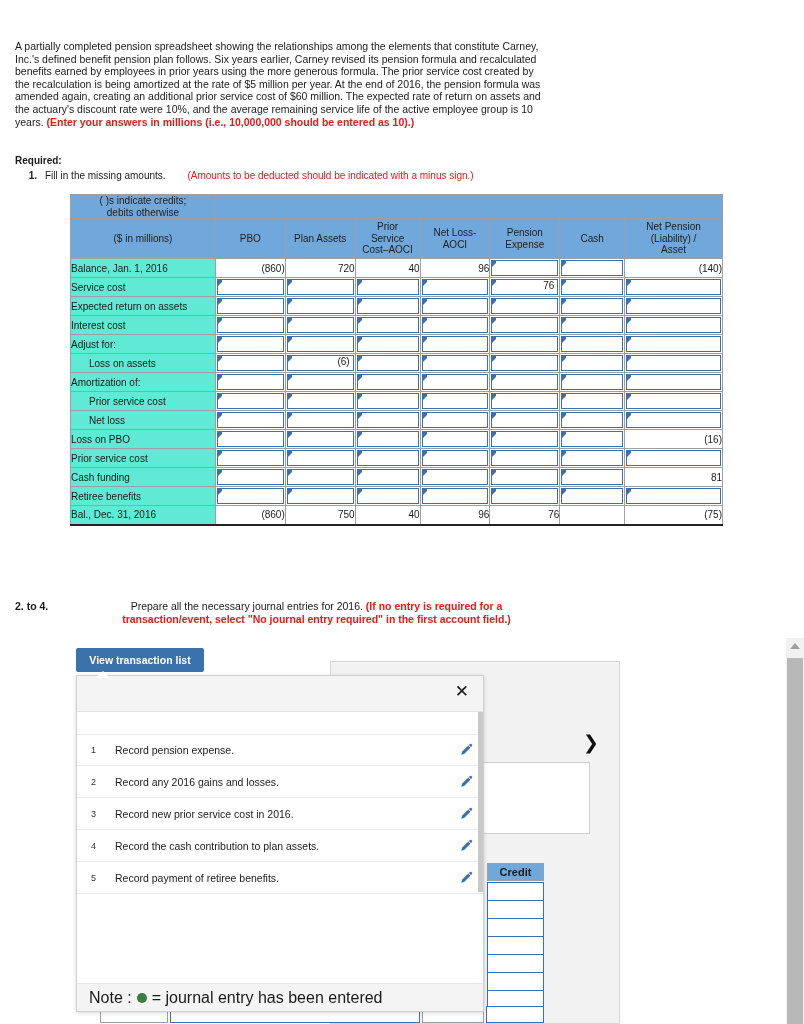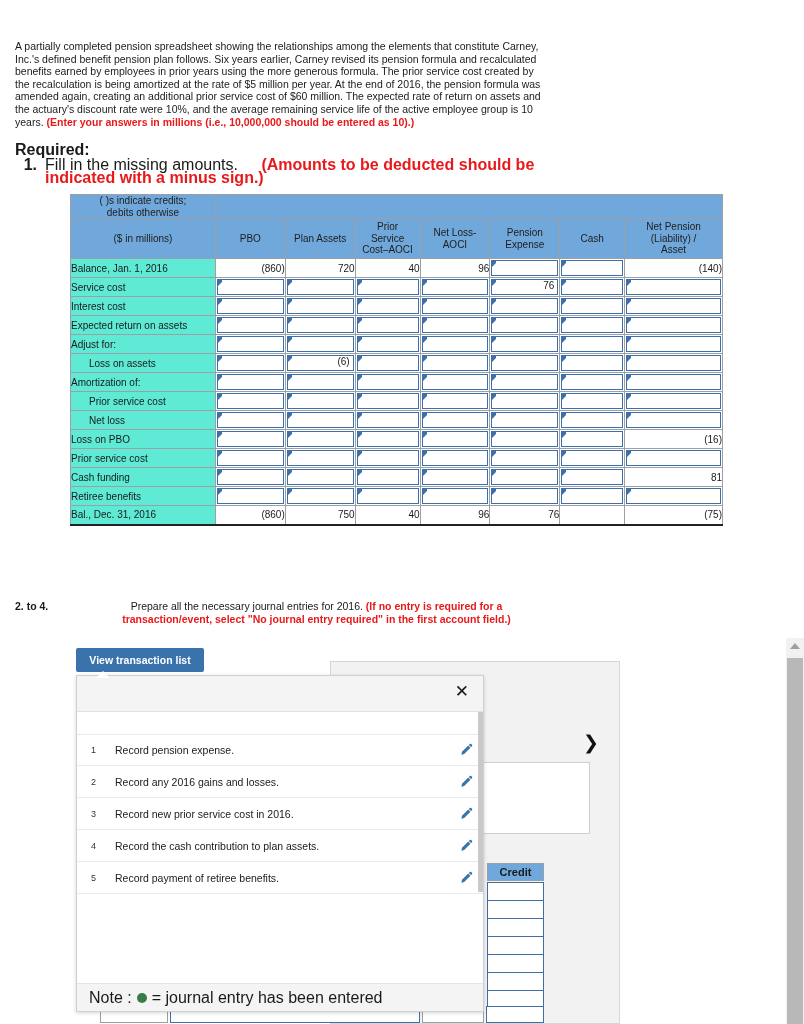--- a/index.html
+++ b/index.html
@@ -13,28 +13,28 @@
   .page { position: relative; width: 804px; height: 768px; }
 
   
   .intro {
     position: absolute; left: 15px; top: 40px; width: 530px;
     font-size: 10.5px; line-height: 12.6px; color: #1a1a1a;
   }
   .intro .red { color: #e8191b; font-weight: bold; }
 
   .required-block {
-    position: absolute; left: 15px; top: 143px; width: 540px;
-    font-size: 16px; line-height: 13px; color: #1a1a1a;
+    position: absolute; left: 15px; top: 154px; width: 540px;
+    font-size: 10px; line-height: 13px; color: #1a1a1a;
   }
   .required-block .req-title { font-weight: bold; }
   .req-row { display: flex; margin-top: 2px; }
   .req-num { width: 30px; text-align: right; padding-right: 8px; font-weight: bold; }
   .req-text { flex: 1; }
-  .req-text .red { color: #e8191b; font-weight: bold; padding-left: 19px; }
+  .req-text .red { color: #e8191b; font-weight: normal; padding-left: 19px; }
 
   
   .sheet {
     position: absolute; left: 70px; top: 194px;
     width: 653px;
     border-collapse: collapse;
     font-size: 10px; color: #1a1a1a;
   }
   .sheet td, .sheet th {
     border: 1px solid #9aa0a6;
@@ -333,59 +333,59 @@
             <div class="flag"></div>
             <div class="val"></div>
           </td>
           <td class="inputcell">
             <div class="box"></div>
             <div class="flag"></div>
             <div class="val"></div>
           </td>
         </tr>
         <tr>
+          <td class="rowlabel">Expected return on assets</td>
+          <td class="inputcell">
+            <div class="box"></div>
+            <div class="flag"></div>
+            <div class="val"></div>
+          </td>
+          <td class="inputcell">
+            <div class="box"></div>
+            <div class="flag"></div>
+            <div class="val"></div>
+          </td>
+          <td class="inputcell">
+            <div class="box"></div>
+            <div class="flag"></div>
+            <div class="val"></div>
+          </td>
+          <td class="inputcell">
+            <div class="box"></div>
+            <div class="flag"></div>
+            <div class="val"></div>
+          </td>
+          <td class="inputcell">
+            <div class="box"></div>
+            <div class="flag"></div>
+            <div class="val"></div>
+          </td>
+          <td class="inputcell">
+            <div class="box"></div>
+            <div class="flag"></div>
+            <div class="val"></div>
+          </td>
+          <td class="inputcell">
+            <div class="box"></div>
+            <div class="flag"></div>
+            <div class="val"></div>
+          </td>
+        </tr>
+        <tr>
           <td class="rowlabel">Interest cost</td>
-          <td class="inputcell">
-            <div class="box"></div>
-            <div class="flag"></div>
-            <div class="val"></div>
-          </td>
-          <td class="inputcell">
-            <div class="box"></div>
-            <div class="flag"></div>
-            <div class="val"></div>
-          </td>
-          <td class="inputcell">
-            <div class="box"></div>
-            <div class="flag"></div>
-            <div class="val"></div>
-          </td>
-          <td class="inputcell">
-            <div class="box"></div>
-            <div class="flag"></div>
-            <div class="val"></div>
-          </td>
-          <td class="inputcell">
-            <div class="box"></div>
-            <div class="flag"></div>
-            <div class="val"></div>
-          </td>
-          <td class="inputcell">
-            <div class="box"></div>
-            <div class="flag"></div>
-            <div class="val"></div>
-          </td>
-          <td class="inputcell">
-            <div class="box"></div>
-            <div class="flag"></div>
-            <div class="val"></div>
-          </td>
-        </tr>
-        <tr>
-          <td class="rowlabel">Expected return on assets</td>
           <td class="inputcell">
             <div class="box"></div>
             <div class="flag"></div>
             <div class="val"></div>
           </td>
           <td class="inputcell">
             <div class="box"></div>
             <div class="flag"></div>
             <div class="val"></div>
           </td>

